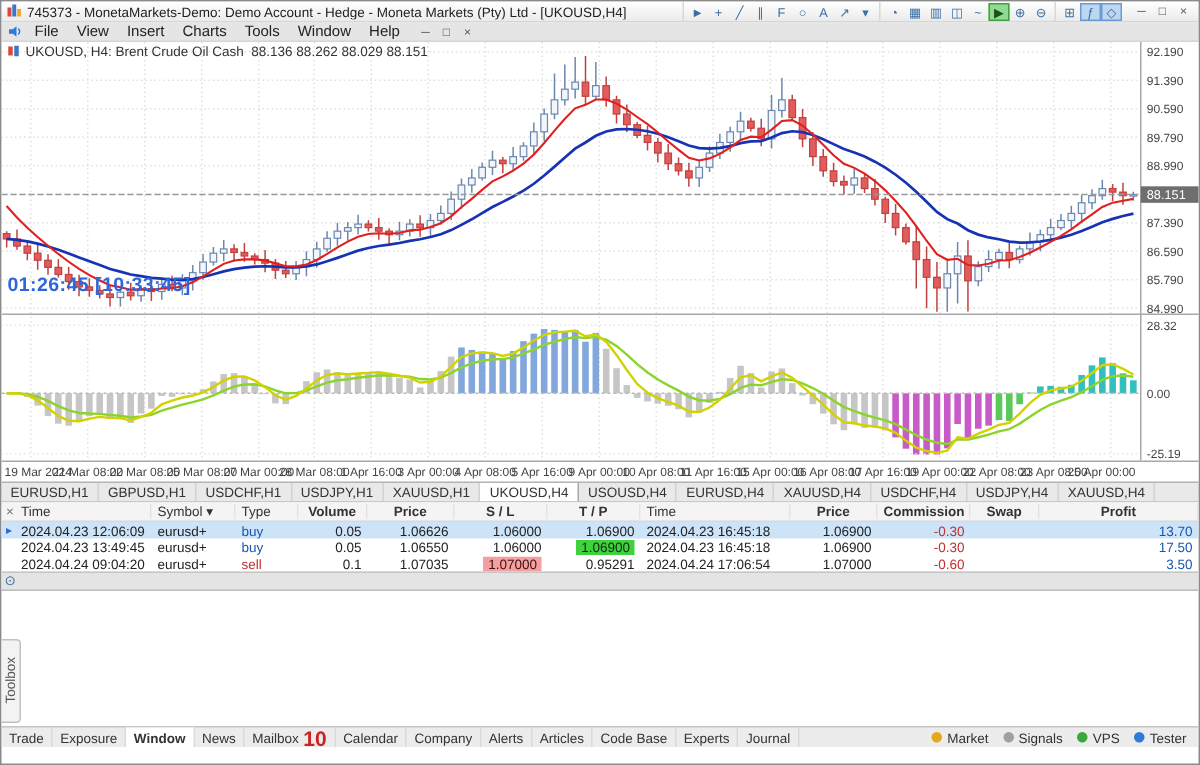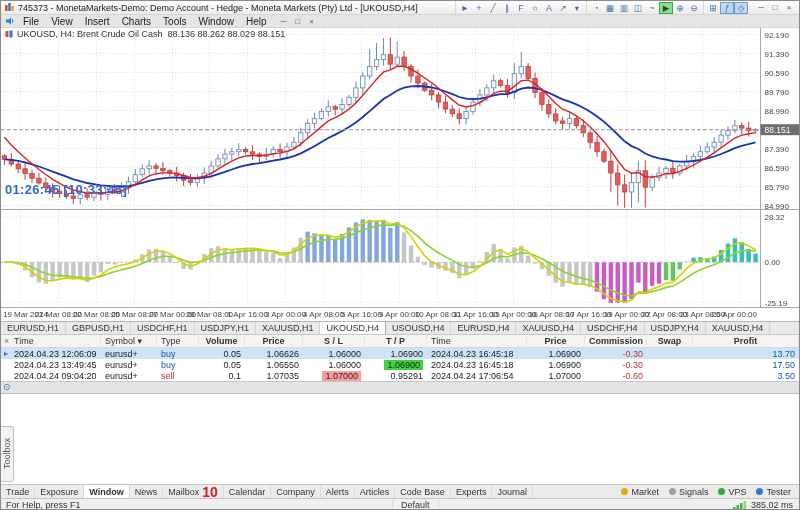--- a/index.html
+++ b/index.html
@@ -726,26 +726,13 @@
           <span class="dot" style="background: rgb(58, 168, 58);"></span>
           <span>VPS</span>
         </div>
         <div class="item">
           <span class="dot" style="background: rgb(46, 124, 214);"></span>
           <span>Tester</span>
         </div>
       </div>
   </div>
 
-  <div class="statusbar">
-    <span class="sb-help">For Help, press F1</span>
-    <span class="sb-default">Default</span>
-    <span class="sb-right">
-      <svg width="14" height="9">
-        <rect x="0" y="6" width="2.5" height="3" fill="#3fae3f"></rect>
-          <rect x="3.5" y="4" width="2.5" height="5" fill="#3fae3f"></rect>
-        <rect x="7" y="2" width="2.5" height="7" fill="#3fae3f"></rect>
-          <rect x="10.5" y="0" width="2.5" height="9" fill="#8fd08f"></rect>
-      </svg>
-      <span>385.02 ms</span>
-    </span>
-  </div>
 </div>
 
 </body></html>

